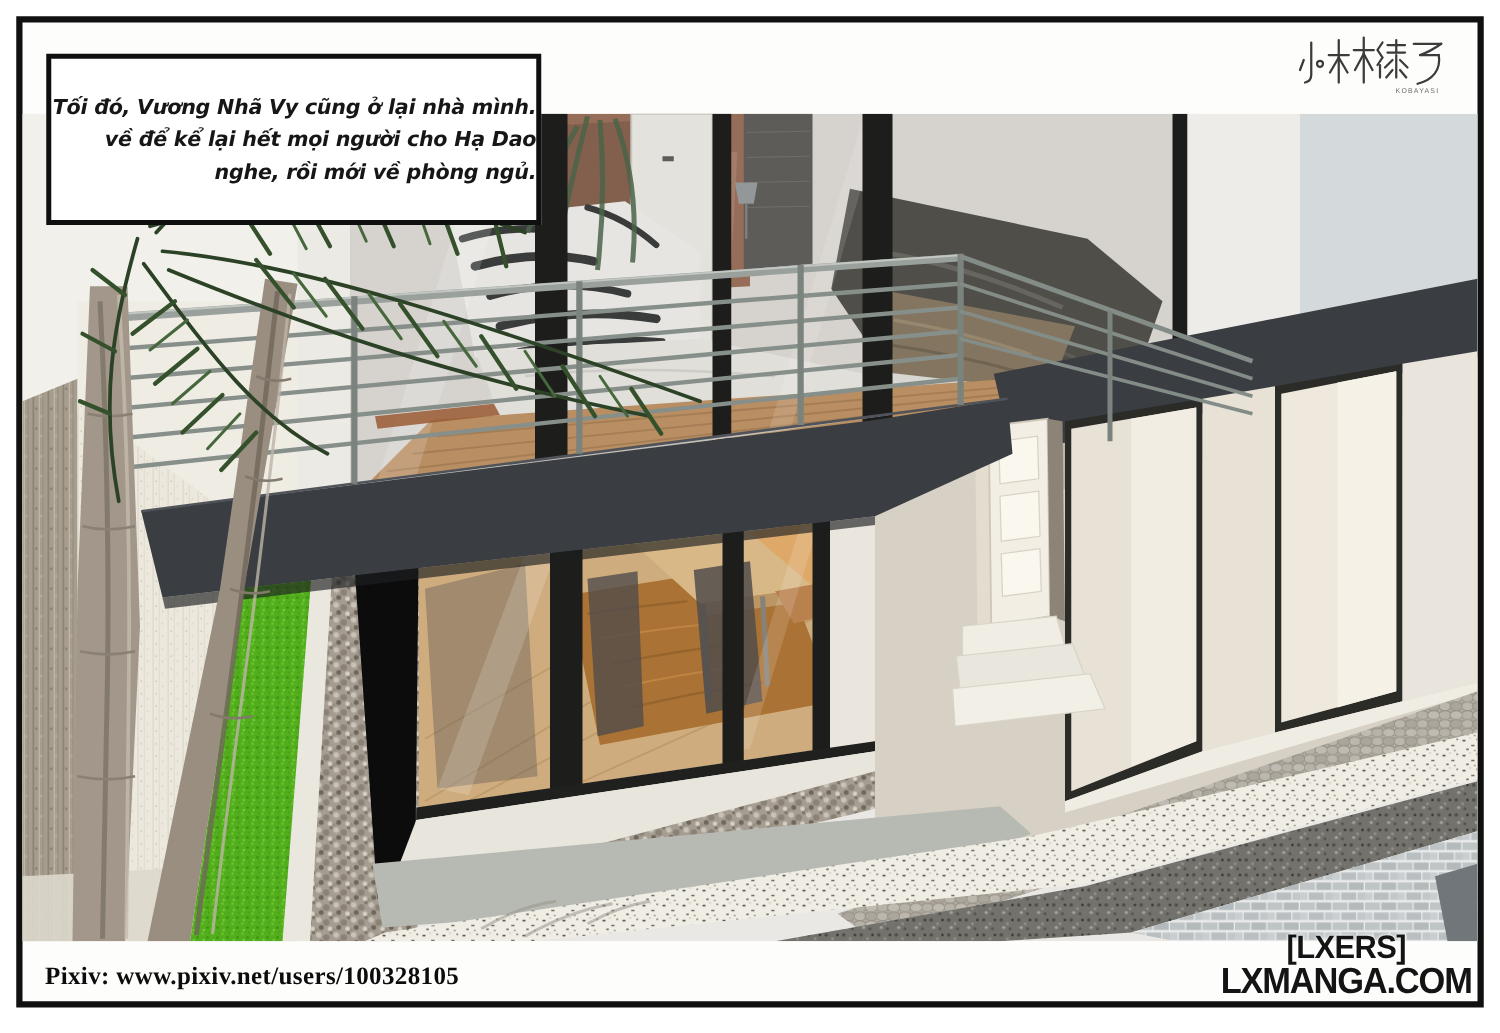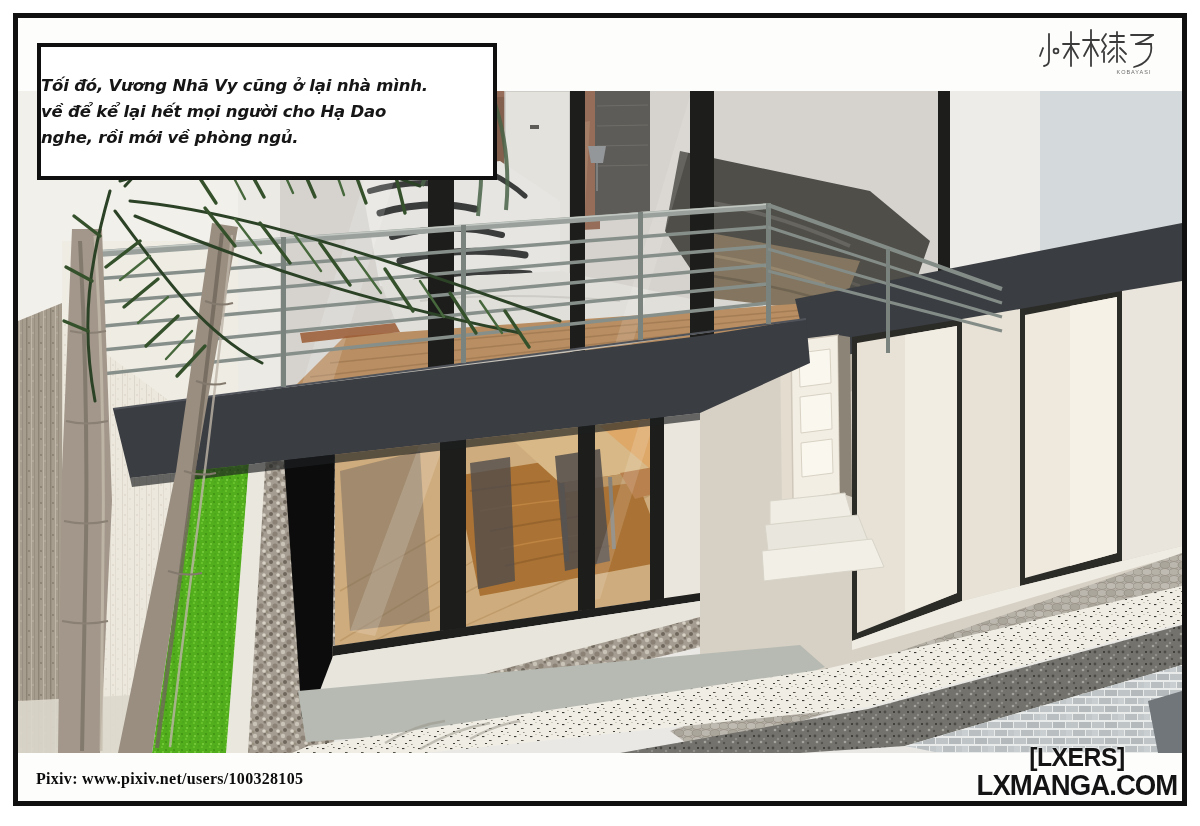--- a/index.html
+++ b/index.html
@@ -8,34 +8,34 @@
     background:#ffffff;font-family:"DejaVu Sans",sans-serif;
   }
   .frame{
     position:absolute;left:13px;top:13px;width:1174px;height:793px;
     border:5px solid #101010;box-sizing:border-box;background:#fdfdfc;z-index:1;
   }
   .photo{
     position:absolute;left:18px;top:91px;width:1164px;height:662px;z-index:2;
   }
   .narration{
-    position:absolute;left:37px;top:43px;width:460px;height:137px;
+    position:absolute;left:37px;top:43px;width:396px;height:137px;
     background:#ffffff;border:4px solid #0f0f0f;box-sizing:border-box;
     z-index:6;display:flex;flex-direction:column;justify-content:center;
-    text-align:left;
+    text-align:right;
   }
   .narration .line{
     font-family:"DejaVu Sans",sans-serif;font-weight:bold;font-style:italic;
     font-size:16.5px;line-height:26px;color:#161616;letter-spacing:-0.2px;
   }
   .logo{position:absolute;left:1038px;top:26px;z-index:6;}
   .pixiv{
     position:absolute;left:36px;top:770px;z-index:6;
     font-family:"Liberation Serif","DejaVu Serif",serif;font-weight:bold;
-    font-size:16px;color:#0c0c0c;letter-spacing:0.3px;
+    font-size:20px;color:#0c0c0c;letter-spacing:0.3px;
   }
   .watermark{
     position:absolute;right:23px;top:744px;z-index:7;text-align:center;
     font-family:"Liberation Sans","DejaVu Sans",sans-serif;font-weight:bold;
     color:#141414;transform:scaleX(0.95);transform-origin:100% 0;
     text-shadow:0 0 3px #ffffff,0 0 2px #ffffff;
   }
   .watermark .wm1{font-size:26px;line-height:26px;letter-spacing:-0.5px;}
   .watermark .wm2{font-size:29px;line-height:30px;letter-spacing:-1px;}
   .sr-only{

